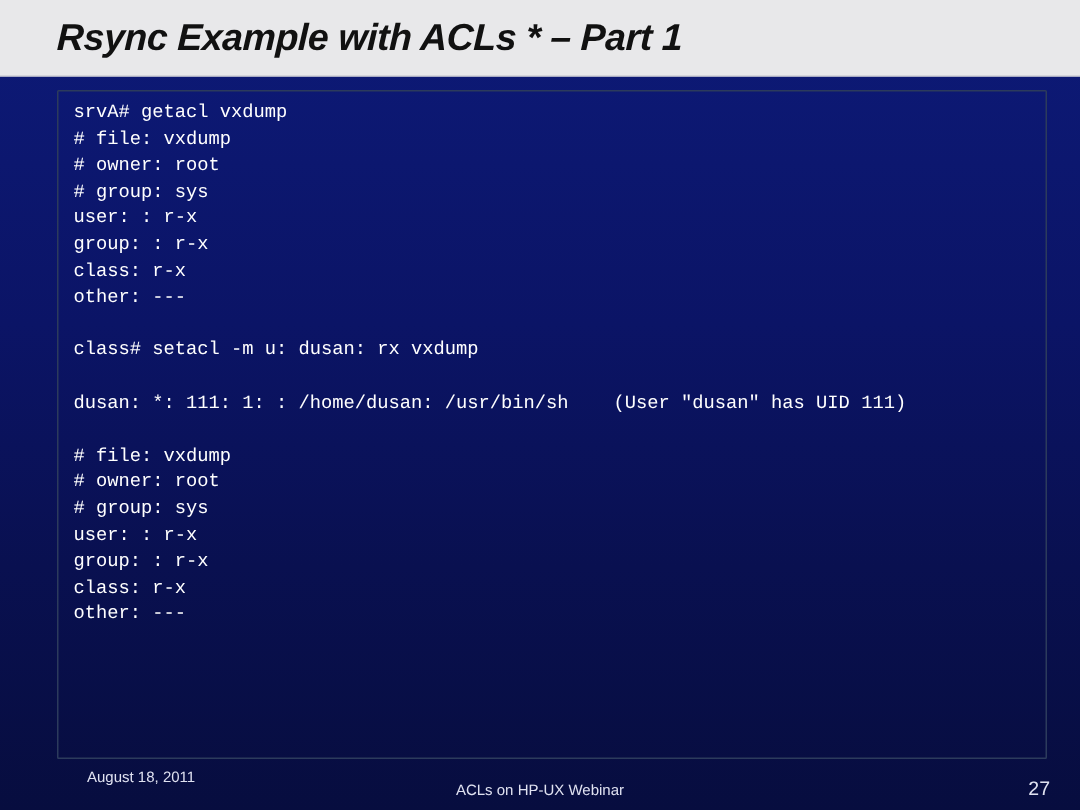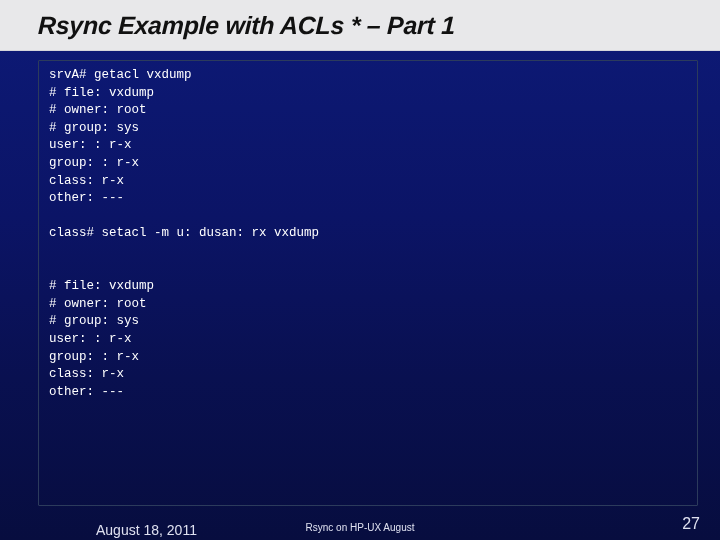--- a/index.html
+++ b/index.html
@@ -51,41 +51,40 @@
   }
   .content .line {
     white-space: pre;
   }
   .blank {
     height: 17.6px;
   }
   .footer-date {
     position: absolute;
     left: 58px;
-    bottom: 2px;
-    font-size: 14px;
+    bottom: 16px;
+    font-size: 10px;
     color: #dfe1f0;
     font-family: Arial, Helvetica, sans-serif;
-    margin-left: 38px;
   }
   .footer-center {
     position: absolute;
     left: 0;
     right: 0;
     text-align: center;
     bottom: 7px;
     font-size: 10px;
     color: #dfe1f0;
     font-family: Arial, Helvetica, sans-serif;
   }
   .footer-num {
     position: absolute;
     right: 20px;
     bottom: 7px;
-    font-size: 16px;
+    font-size: 13px;
     color: #dfe1f0;
     font-family: Arial, Helvetica, sans-serif;
   }
 </style>
 </head>
 <body>
 
 <div class="slide">
 
   <div class="title-wrap">
@@ -97,27 +96,28 @@
     <div class="line"># file: vxdump</div>
     <div class="line"># owner: root</div>
     <div class="line"># group: sys</div>
     <div class="line">user: : r-x</div>
     <div class="line">group: : r-x</div>
     <div class="line">class: r-x</div>
     <div class="line">other: ---</div>
     <div class="blank"></div>
     <div class="line">class# setacl -m u: dusan: rx vxdump</div>
     <div class="blank"></div>
+    <div class="line">dusan: *: 111: 1: : /home/dusan: /usr/bin/sh    (User "dusan" has UID 111)</div>
     <div class="blank"></div>
     <div class="line"># file: vxdump</div>
     <div class="line"># owner: root</div>
     <div class="line"># group: sys</div>
     <div class="line">user: : r-x</div>
     <div class="line">group: : r-x</div>
     <div class="line">class: r-x</div>
     <div class="line">other: ---</div>
   </div>
 
   <div class="footer-date">August 18, 2011</div>
-  <div class="footer-center">Rsync on HP-UX August</div>
+  <div class="footer-center">ACLs on HP-UX Webinar</div>
   <div class="footer-num">27</div>
 
 </div>
 
 </body></html>

